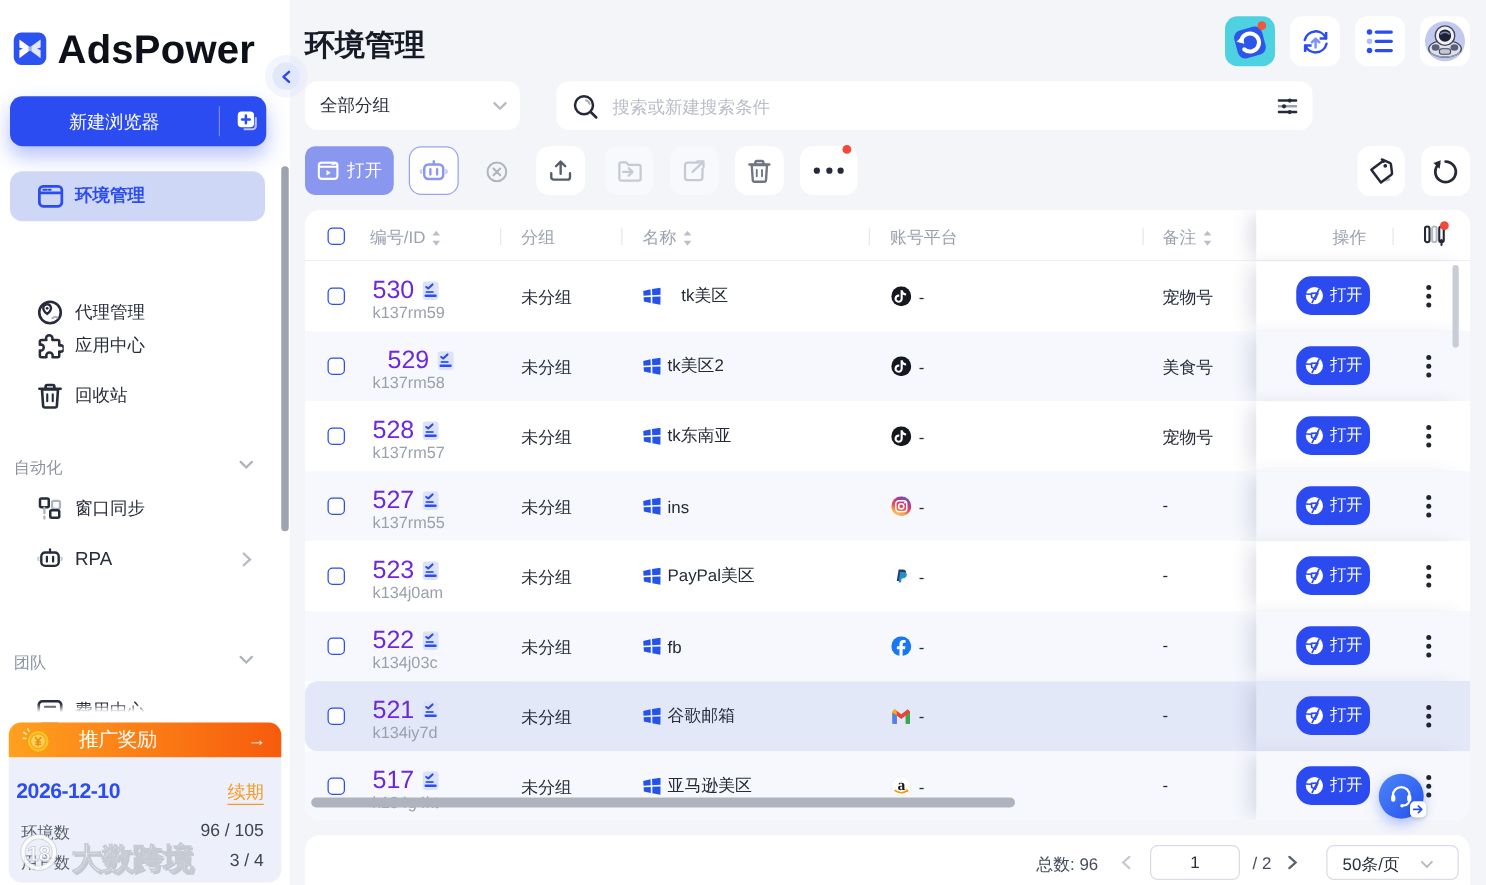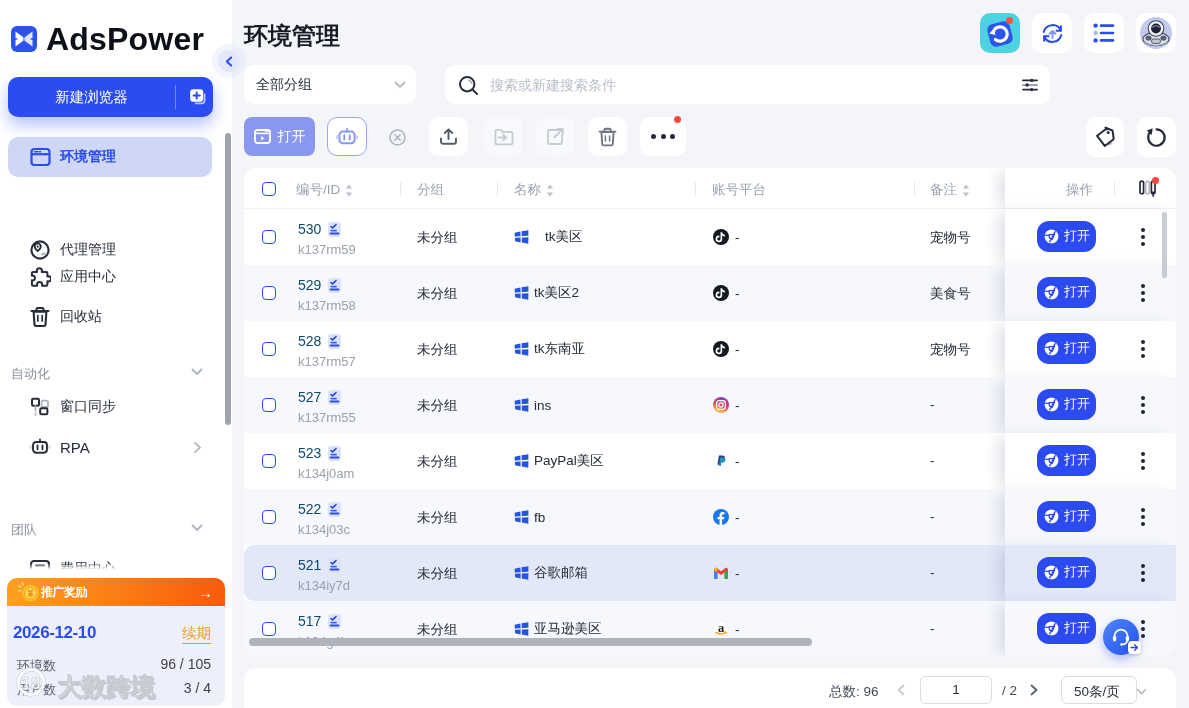--- a/index.html
+++ b/index.html
@@ -22,21 +22,21 @@
 .hrow{position:absolute;left:0;top:0;width:932px;height:41px;font-size:13.5px;color:#9aa1af}
 .trow{position:absolute;left:0;width:932px;height:56px}
 .cb{display:block;width:14px;height:14px;border:1.6px solid #2b4cf0;border-radius:4px;background:#fff}
 .ckcell{position:absolute;left:18px;top:50%;transform:translateY(-50%)}
 .sticky{position:absolute;right:0;top:0;width:171px;height:100%;background:inherit;box-shadow:-10px 0 14px -4px rgba(55,65,105,.16)}
 .openbtn{position:absolute;left:32px;top:12px;width:59px;height:31px;border-radius:12px;background:#2b4af0;color:#fff;font-size:13px;display:flex;align-items:center;justify-content:center;gap:4px}
 .vdots{position:absolute;left:136px;top:50%;transform:translateY(-50%);width:4px}
 .vdots i{display:block;width:4px;height:4px;border-radius:50%;background:#1f2430;margin:3px 0}
 .hdiv{position:absolute;top:14px;width:1px;height:14px;background:#e5e8ee}
 .sort{display:inline-block;margin-left:5px}
-.idtxt{font-size:14px;color:#0c4a6e}
+.idtxt{font-size:20px;color:#6d28d9}
 .subtxt{font-size:13px;color:#9aa0ac}
 .celltxt{font-size:13.5px;color:#252b38}
 .pficon{position:absolute;left:469px;top:50%;transform:translateY(-50%);display:flex;align-items:center;gap:6px}
 .dash{color:#252b38;font-size:13.5px}
 </style></head>
 <body>
 <div id="side">
 
   <div class="abs" style="left:11px;top:26px;width:26px;height:26px;border-radius:6px;background:#2d52f2;display:flex;align-items:center;justify-content:center">
     <svg width="18" height="16" viewBox="0 0 18 16">
@@ -133,21 +133,21 @@
     <svg style="margin-left:10px" width="23" height="22" viewBox="0 0 23 22">
         <g stroke="#ffe9a8" stroke-width="1.3" stroke-linecap="round">
           <path d="M2 5 l1.9 1.2 M1.6 9.6 l2.1 .2 M5.2 2 l.9 1.9"></path>
         </g>
         <circle cx="13.5" cy="12" r="8.8" fill="#fcc12e"></circle>
         <circle cx="13.5" cy="12" r="8.8" fill="none" stroke="#f59d0b" stroke-width="1"></circle>
         <circle cx="13.5" cy="12" r="6" fill="#fdd35c"></circle>
         <circle cx="13.5" cy="12" r="6" fill="none" stroke="#f7a713" stroke-width="1"></circle>
         <path d="M11.3 9 l2.2 2.6 2.2 -2.6 M13.5 11.6 v4 M11.6 12.6 h3.8 M11.6 14.4 h3.8" stroke="#ef8c0a" stroke-width="1.3" fill="none" stroke-linecap="round"></path>
       </svg>
-    <span style="color:#fff;font-size:12px;font-weight:700;margin-left:1px;letter-spacing:-0.5px">推广奖励</span>
+    <span style="color:#fff;font-size:16px;font-weight:400;margin-left:23px;letter-spacing:-0.5px">推广奖励</span>
     <span style="color:#fff;font-size:15px;margin-left:auto;margin-right:12px">→</span>
   </div>
   <div class="abs" style="left:7px;top:606px;width:218px;height:100px;border-radius:0 0 10px 10px;background:#edf0fa">
     <div class="abs" style="left:6px;top:17px;font-size:17px;font-weight:700;color:#2b4cf0;letter-spacing:-0.4px">2026-12-10</div>
     <div class="abs" style="right:14px;top:18px;font-size:14.5px;color:#f59a23;border-bottom:1px solid #f59a23">续期</div>
     <div class="abs" style="left:10px;top:51px;font-size:13px;color:#565d6b">环境数</div>
     <div class="abs" style="right:14px;top:50px;font-size:14px;color:#3c434f">96 / 105</div>
     <div class="abs" style="left:10px;top:75px;font-size:13px;color:#565d6b">用户数</div>
     <div class="abs" style="right:14px;top:74px;font-size:14px;color:#3c434f">3 / 4</div>
   </div>
@@ -383,21 +383,21 @@
             <i></i>
             <i></i>
             <i></i>
           </div>
         </div>
       </div>
   <div class="trow" style="background:#f6f8fd;top:97px">
         <span class="ckcell">
           <span class="cb"></span>
         </span>
-        <div class="abs flex" style="left:54px;top:12px;gap:7px">
+        <div class="abs flex" style="left:66px;top:12px;gap:7px">
           <span class="idtxt">529</span>
           <svg width="13" height="15" viewBox="0 0 13 15">
             <rect x="0" y="0" width="13" height="15" rx="3" fill="#dce3f9"></rect>
             <path d="M3 4.6 l1.6 1.2 L8 2.6" fill="none" stroke="#2b4cf0" stroke-width="1.7" stroke-linecap="round" stroke-linejoin="round"></path>
             <path d="M3.2 8.6 h5" stroke="#3f63f2" stroke-width="1.6" stroke-linecap="round"></path>
             <path d="M2.6 11.6 h7.8" stroke="#2b4cf0" stroke-width="2" stroke-linecap="round"></path>
           </svg>
         </div>
         <div class="abs subtxt" style="left:54px;top:33px">k137rm58</div>
         <div class="abs celltxt" style="left:173px;top:20px">未分组</div>
@@ -766,21 +766,21 @@
   <div class="card" style="left:12px;top:668px;width:932px;height:52px;border-radius:12px">
     <div class="abs" style="left:585px;top:15px;font-size:13.5px;color:#454c5a">总数: 96</div>
     <svg class="abs" style="left:653px;top:16px" width="8" height="12" viewBox="0 0 8 12">
         <path d="M6.5 1.5 L1.5 6 L6.5 10.5" fill="none" stroke="#c6cad2" stroke-width="1.8" stroke-linecap="round"></path>
       </svg>
     <div class="abs" style="left:676px;top:8px;width:72px;height:28px;border:1px solid #d9dce3;border-radius:6px;background:#fff;text-align:center;line-height:26px;font-size:13.5px;color:#2a303c">1</div>
     <div class="abs" style="left:758px;top:15px;font-size:13.5px;color:#454c5a">/ 2</div>
     <svg class="abs" style="left:786px;top:16px" width="8" height="12" viewBox="0 0 8 12">
         <path d="M1.5 1.5 L6.5 6 L1.5 10.5" fill="none" stroke="#59616e" stroke-width="1.8" stroke-linecap="round"></path>
       </svg>
-    <div class="abs" style="left:817px;top:8px;width:76px;height:28px;border:1px solid #d9dce3;border-radius:6px;background:#fff">
+    <div class="abs" style="left:817px;top:8px;width:106px;height:28px;border:1px solid #d9dce3;border-radius:6px;background:#fff">
       <span class="abs" style="left:12px;top:6px;font-size:13.5px;color:#2a303c">50条/页</span>
       <svg class="abs" style="left:74px;top:11px" width="11" height="7" viewBox="0 0 11 7">
           <path d="M1.5 1.5 L5.5 5.5 L9.5 1.5" fill="none" stroke="#b4b9c3" stroke-width="1.6" stroke-linecap="round"></path>
         </svg>
     </div>
   </div>
 </div>
 
 <div class="abs" style="left:218px;top:50px;width:22px;height:22px;border-radius:50%;background:#e2e8fb;display:flex;align-items:center;justify-content:center;box-shadow:0 0 0 6px rgba(226,232,251,.45)">
   <svg width="8" height="11" viewBox="0 0 8 11">

